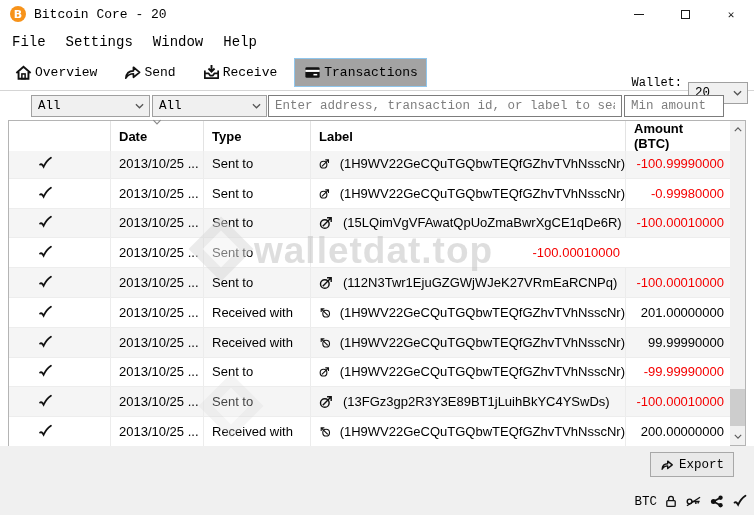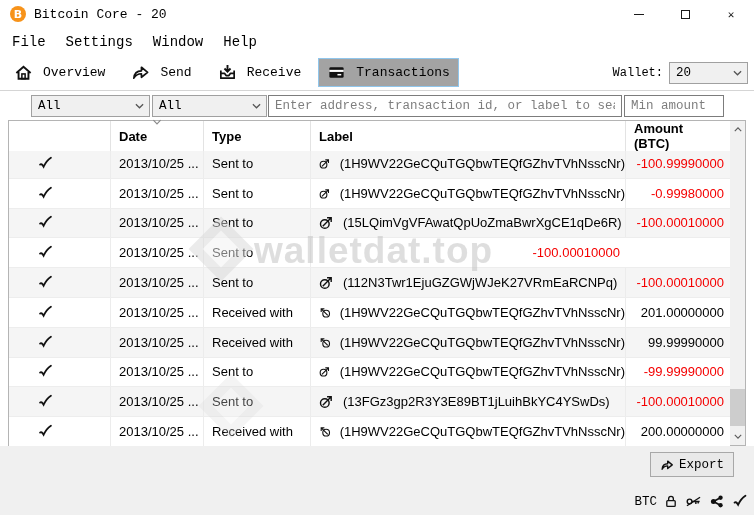--- a/index.html
+++ b/index.html
@@ -21,30 +21,30 @@
   .min-dash { width:10px; height:1px; background:#1a1a1a; display:inline-block; }
 
   
   .menubar { position:absolute; top:28px; left:0; width:754px; height:27px; background:#fff;
              display:flex; align-items:center; padding-left:2px; }
   .menu-item { font-size:14px; padding:3px 10px; }
 
   
   .toolbar { position:absolute; top:55px; left:0; width:754px; height:36px; background:#fff;
              border-bottom:1px solid #d5d5d5; display:flex; align-items:center; padding-left:5px; }
-  .tool-btn { display:flex; align-items:center; gap:10px; padding:4px 8px; margin-right:8px;
+  .tool-btn { display:flex; align-items:center; gap:2px; padding:4px 8px; margin-right:8px;
               font-size:13px; border:1px solid transparent; }
   .tool-btn.active { background:#a3a3a3; border:1px solid #90c6ec; }
   .tool-btn svg { display:block; }
   .wallet-box { position:absolute; right:6px; top:7px; display:flex; align-items:center; gap:6px; }
   .wallet-label { font-size:12px; }
   .combo { position:relative; height:22px; background:#f0f0f0; border:1px solid #a0a0a0;
            font-size:12.5px; display:flex; align-items:center; padding:0 20px 0 6px; }
   .combo .chev { position:absolute; right:5px; top:7px; }
-  .wallet-combo { width:79px; }
+  .wallet-combo { width:60px;margin-top:20px; }
 
   
   .filter-combo1 { position:absolute; top:95px; left:31px;  width:119px; }
   .filter-combo2 { position:absolute; top:95px; left:152px; width:115px; }
   .txt-input { position:absolute; top:95px; height:22px; border:1px solid #7c7c7c; background:#fff;
                font-family:"Liberation Mono","DejaVu Sans Mono",monospace; font-size:12.5px;
                padding:0 6px; color:#000; outline:none; }
   .txt-input::placeholder { color:#7e7e7e; }
   .search-input { left:268px; width:354px; }
   .min-input    { left:624px; width:100px; }

